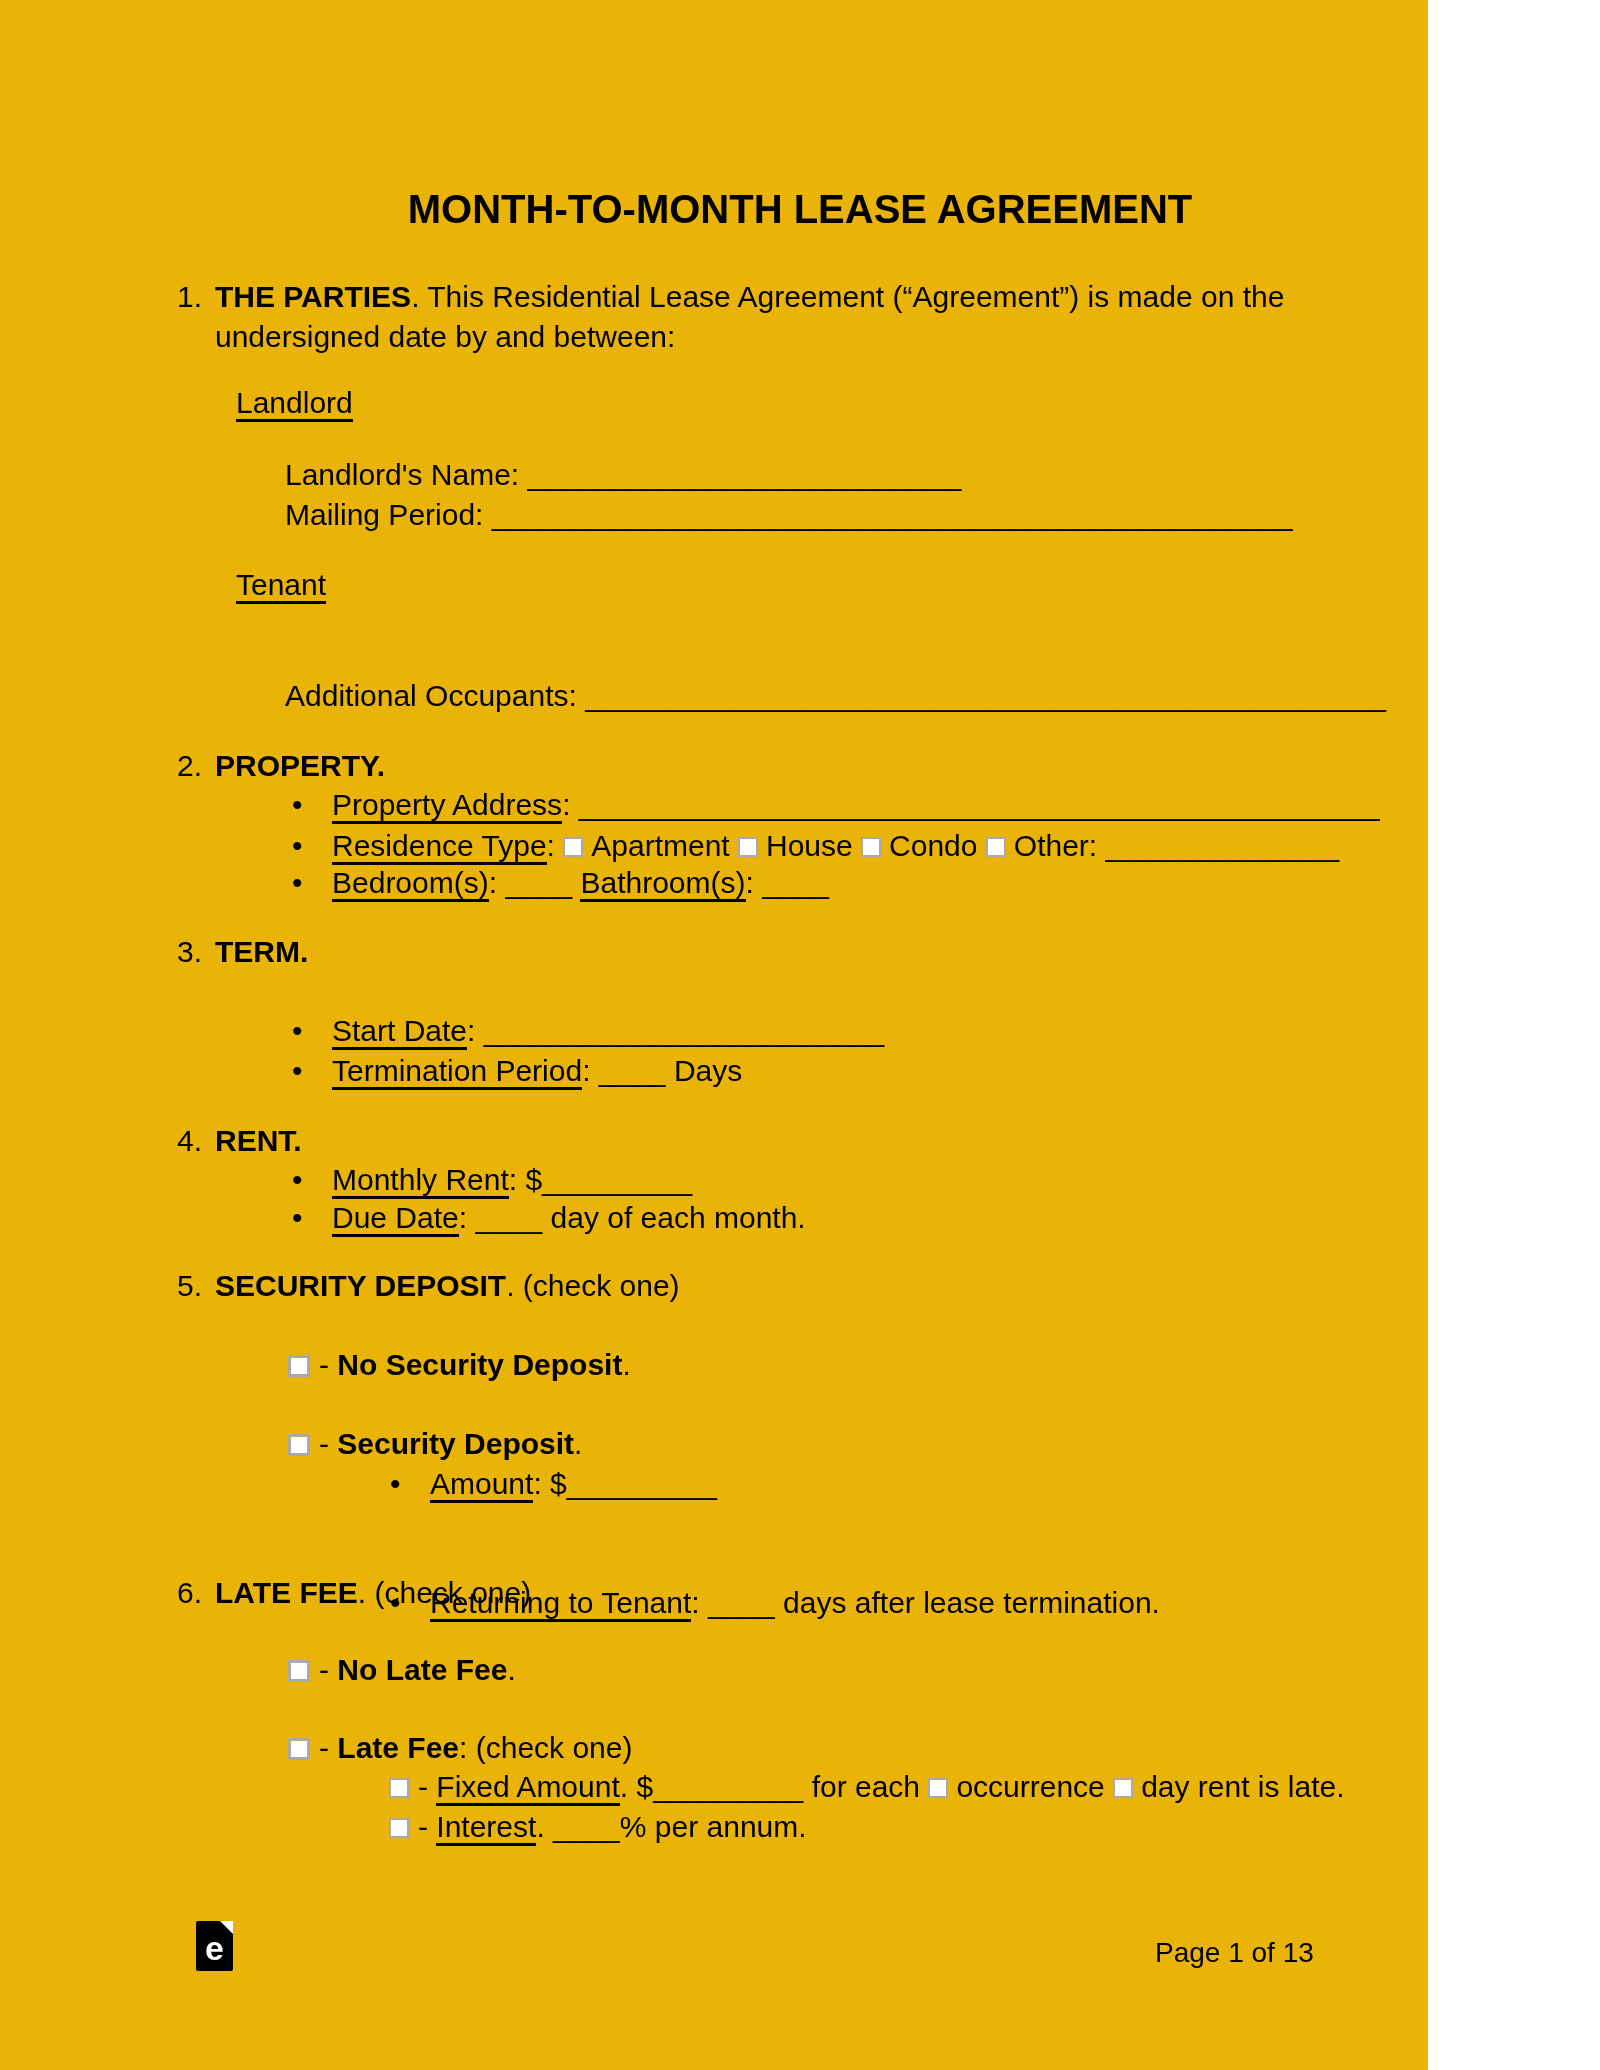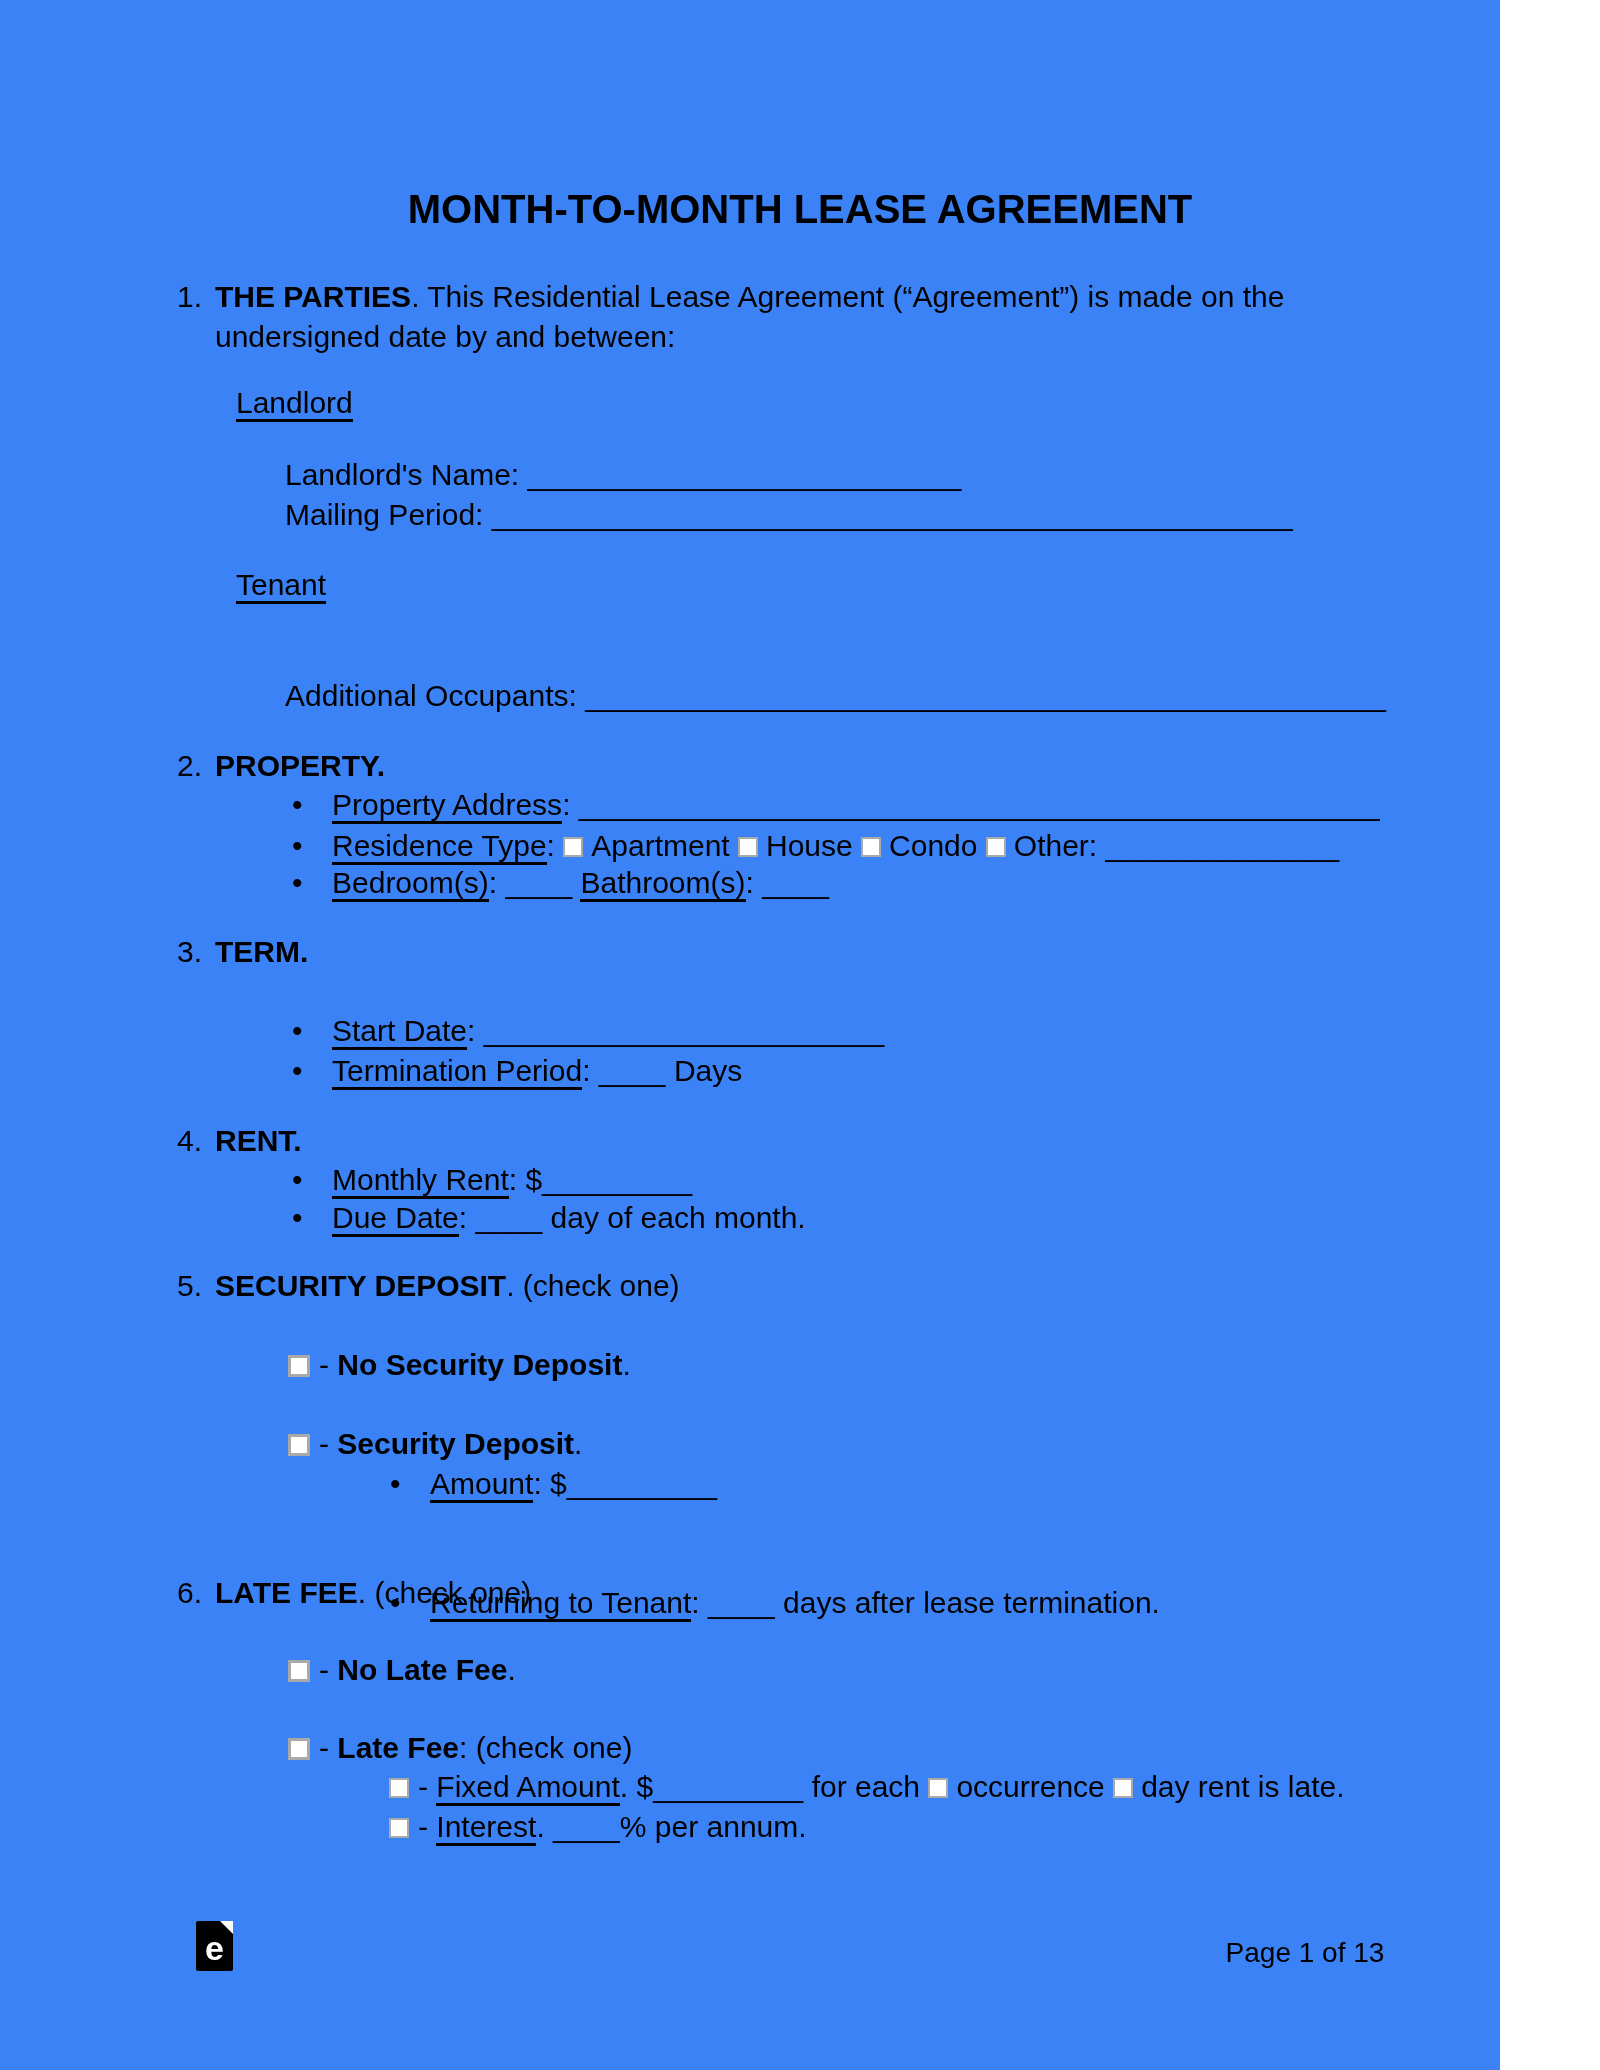--- a/index.html
+++ b/index.html
@@ -1,33 +1,33 @@
 <!DOCTYPE html>
 <html><head>
 <meta charset="utf-8">
 <style>
   html,body{margin:0;padding:0;background:#ffffff;}
-  .page{position:relative;width:1500px;height:2070px;background:#3b82f6;
-        font-family:"Liberation Sans",sans-serif;color:#000;overflow:hidden;}
+  .page{position:relative;width:1384px;height:2070px;background:#eab308;
+        font-family:"Liberation Sans",sans-serif;color:#000;overflow:hidden;padding-left:44px;}
   .line{position:absolute;white-space:pre;font-size:30px;line-height:38px;color:#000;}
   .title{left:0;top:186px;width:1600px;text-align:center;font-size:40px;line-height:46px;font-weight:700;}
   .b{font-weight:700;}
   .u{border-bottom:3px solid #000;}
   .num{display:inline-block;width:38px;}
   .bullet{display:inline-block;width:40px;}
   .cb{display:inline-block;width:22px;height:22px;box-sizing:border-box;border:3px solid #a9a9a9;
       background:#fff;vertical-align:-2px;margin-right:9px;}
   .cb.small{width:20px;height:20px;border-width:2.5px;vertical-align:-1px;}
   .cb.opt{margin-right:8px;}
   .logo{position:absolute;left:196px;top:1921px;width:37px;height:50px;background:#000;border-radius:2px;}
   .logo-fold{position:absolute;top:0;right:0;width:13px;height:13px;background:#fff;
              clip-path:polygon(0 0,100% 0,100% 100%);}
   .logo-letter{position:absolute;left:0;right:0;top:7px;text-align:center;color:#fff;
                font-weight:700;font-size:34px;line-height:40px;}
-  .pagenum{position:absolute;top:1936px;left:1155px;width:300px;text-align:center;
+  .pagenum{position:absolute;top:1936px;left:1155px;width:300px;text-align:left;
            font-size:28px;line-height:34px;white-space:pre;}
 </style>
 </head>
 <body>
 
 <div class="page">
 
   <div class="line title">MONTH-TO-MONTH LEASE AGREEMENT</div>
 
   <div class="line" style="top:278px;left:177px;"><span class="num">1.</span><span class="b">THE PARTIES</span><span>. This Residential Lease Agreement (“Agreement”) is made on the</span></div>

